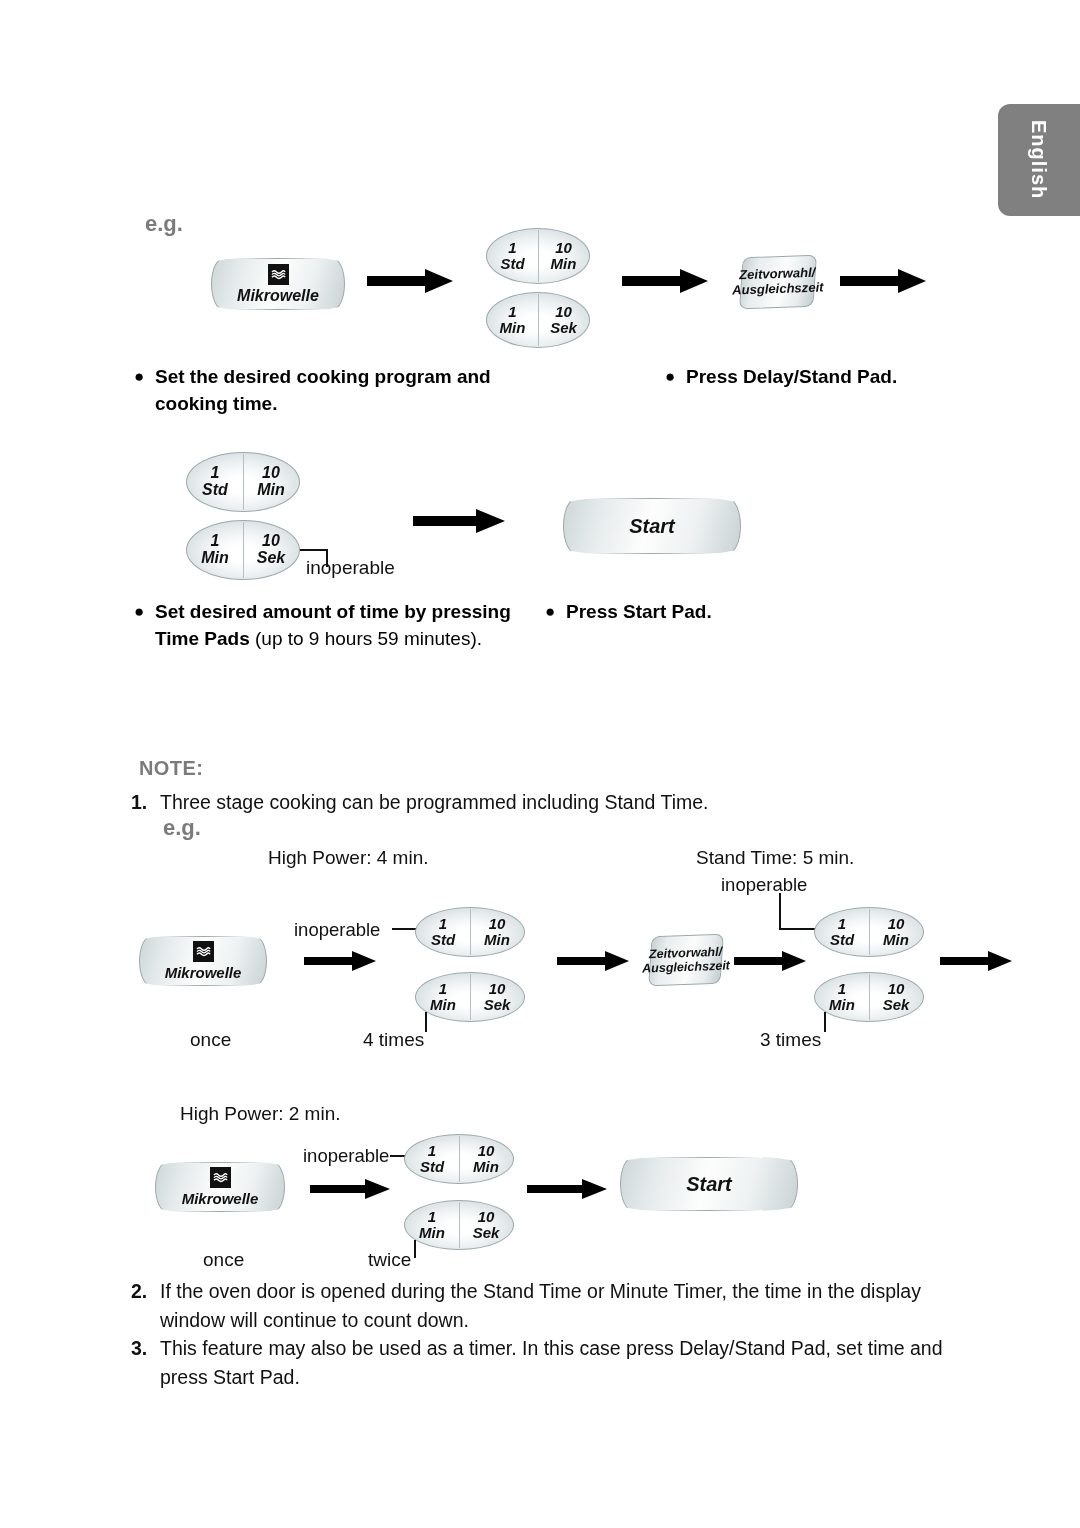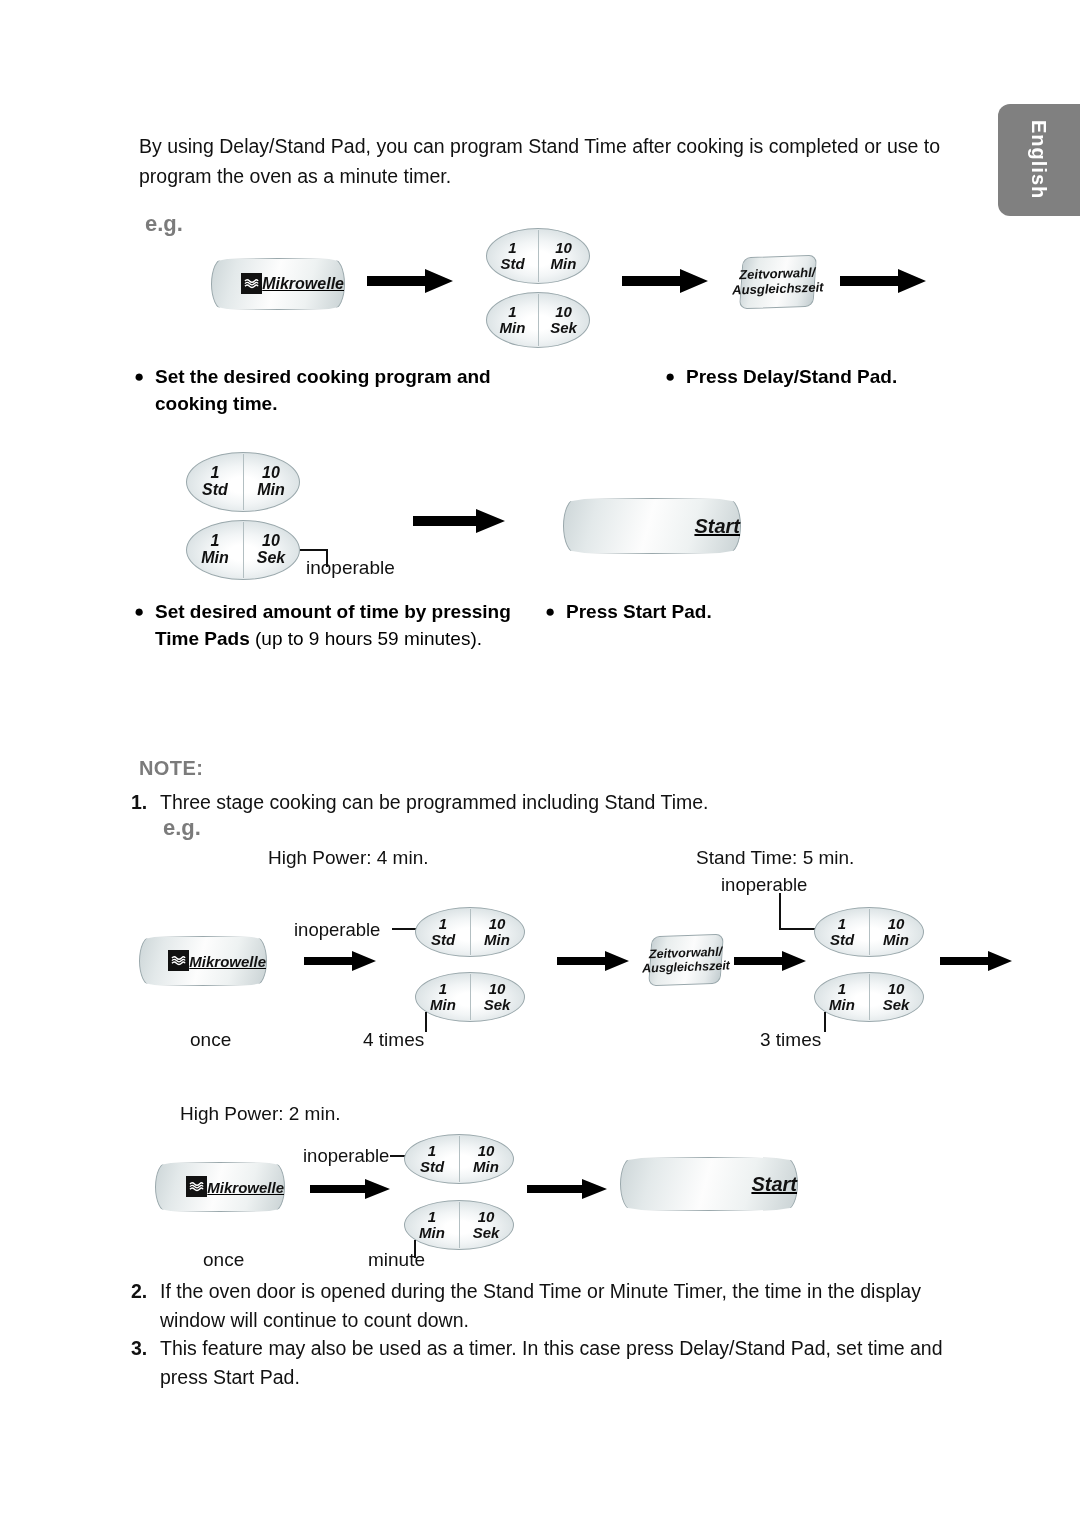--- a/index.html
+++ b/index.html
@@ -78,24 +78,23 @@
     font-size:30px;font-weight:bold;color:#7b7b7b;
   }
 
   
   .pad{
     position:absolute;
     background:linear-gradient(105deg,#cdd6d8 0%,#e3e9ea 18%,#fdfdfd 48%,#eef2f2 72%,#c9d2d4 100%);
     border:1px solid #9aa8ac;
     border-radius:14px/30px;
     box-sizing:border-box;
-    display:flex;flex-direction:row;
-    align-items:center;justify-content:flex-end;
+    display:flex;flex-direction:column;
+    align-items:center;justify-content:center;
     clip-path: polygon(0% 8%, 12% 2%, 50% 0%, 88% 2%, 100% 8%, 100% 92%, 88% 98%, 50% 100%, 12% 98%, 0% 92%);
-    text-decoration: underline;
   }
   .pad .pad-label{
     font-style:italic;font-weight:bold;
     color:#111;
   }
   .mw-icon{
     width:21px;height:21px;background:#111;
     display:flex;align-items:center;justify-content:center;
     margin-bottom:2px;
   }
@@ -149,21 +148,20 @@
 </head>
 <body>
 
 <div class="page">
 
 
   <div class="lang-tab">
     <span>English</span>
   </div>
 
-  <div class="intro">By using Delay/Stand Pad, you can program Stand Time after cooking is completed or use to program the oven as a minute timer.</div>
 
   <div class="eg" id="eg1">e.g.</div>
 
   <div class="pad" style="left:211px;top:258px;width:134px;height:52px;">
     <span class="mw-icon">
       <svg width="15" height="15" viewBox="0 0 15 15">
         <path d="M1 5 Q3 2.5 5.5 5 T10.5 5 T14 5" stroke="#fff" stroke-width="1.4" fill="none"></path>
         <path d="M1 7.6 Q3 5.1 5.5 7.6 T10.5 7.6 T14 7.6" stroke="#fff" stroke-width="1.4" fill="none"></path>
         <path d="M1 10.2 Q3 7.7 5.5 10.2 T10.5 10.2 T14 10.2" stroke="#fff" stroke-width="1.4" fill="none"></path>
       </svg>
@@ -435,21 +433,21 @@
       <span>1</span>
       <span>Min</span>
     </div>
     <div class="half" style="font-size:15px;">
       <span>10</span>
       <span>Sek</span>
     </div>
   </div>
 
   <div class="lead" style="left:414px;top:1240px;width:1.5px;height:18px;"></div>
-  <div class="dlabel" style="left:368px;top:1249px;">minute</div>
+  <div class="dlabel" style="left:368px;top:1249px;">twice</div>
 
   <div class="arrow" style="left:527px;top:1178px;">
     <svg width="80" height="22" viewBox="0 0 80 22">
       <path d="M0 7 H55 V1 L80 11 L55 21 V15 H0 Z" fill="#000"></path>
     </svg>
   </div>
 
   <div class="pad" style="left:620px;top:1157px;width:178px;height:54px;">
     <span class="pad-label" style="font-size:20px;">Start</span>
   </div>

